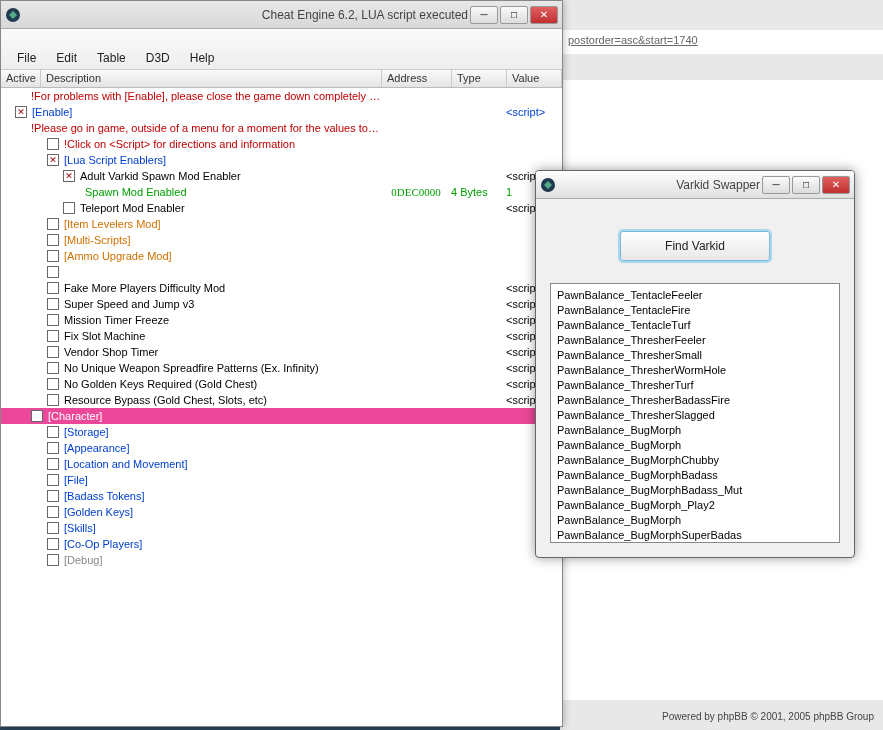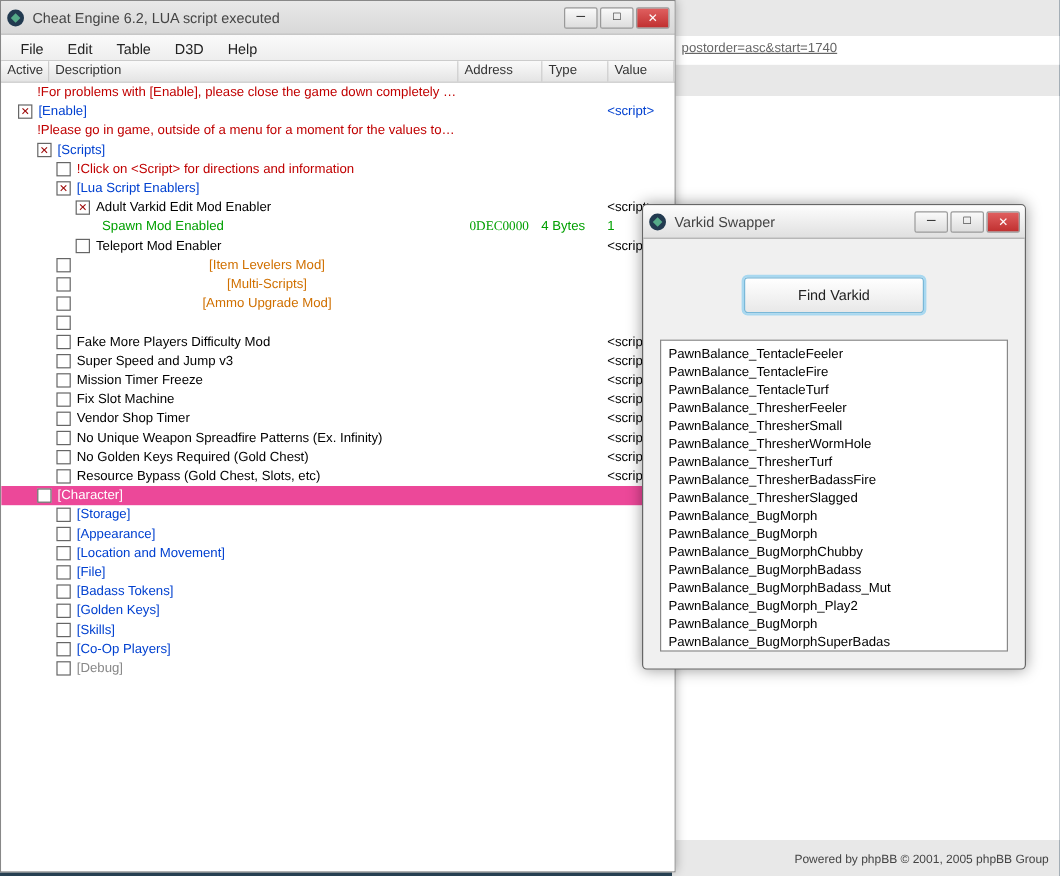--- a/index.html
+++ b/index.html
@@ -11,45 +11,45 @@
 .bg-bookmarks { position: absolute; top: 54px; left: 0; right: 0; height: 26px; background: linear-gradient(to bottom, #0a3a5a, #052030); display: flex; gap: 14px; padding: 5px 10px; }
 .bg-bookmarks .bm { color: #9cc; font-size: 11px; display: flex; align-items: center; gap: 4px; }
 .bg-bookmarks .folder { width: 12px; height: 10px; background: #e8b040; border-radius: 1px; }
 .bg-content { position: absolute; top: 80px; left: 0; right: 0; bottom: 30px; background: #fff; padding: 20px; color: #333; }
 .bg-footer { position: absolute; bottom: 0; left: 0; right: 1px; padding: 8px; color: #444; font-size: 10px; text-align: right; }
 
 
 .ce-window { position: absolute; top: 0; left: 0; width: 563px; height: 727px; background: #fff; border: 1px solid #888; box-shadow: 0 0 8px rgba(0,0,0,0.3); display: flex; flex-direction: column; }
 .titlebar { height: 28px; background: linear-gradient(to bottom, #e8e8e8, #d8d8d8); display: flex; align-items: center; padding: 0 4px; border-bottom: 1px solid #aaa; }
 .title-icon { width: 16px; height: 16px; margin-right: 6px; }
-.title-text { flex: 1; color: #444; font-size: 12px; }
+.title-text { flex: 1; color: #444; font-size: 12px; text-align: right; }
 .win-btns { display: flex; gap: 0; }
 .win-btn { width: 28px; height: 18px; background: linear-gradient(to bottom, #fafafa, #ddd); border: 1px solid #999; border-radius: 2px; margin-left: 2px; display: flex; align-items: center; justify-content: center; font-size: 10px; cursor: pointer; }
 .win-btn.close { background: linear-gradient(to bottom, #e06060, #c03030); color: #fff; }
 
-.menubar { height: 22px; background: linear-gradient(to bottom, #fafafa, #eee); display: flex; padding: 3px 6px; border-bottom: 1px solid #ccc; }
+.menubar { height: 22px; background: linear-gradient(to bottom, #fafafa, #eee); display: flex; padding: 20px 6px; border-bottom: 1px solid #ccc; }
 .menu-item { padding: 2px 10px; color: #222; cursor: pointer; }
 
 .columns { height: 18px; background: linear-gradient(to bottom, #fafafa, #e4e4e4); display: flex; border-bottom: 1px solid #bbb; font-size: 11px; color: #333; }
 .columns .col { padding: 2px 5px; border-right: 1px solid #ccc; }
 
 .tree { flex: 1; overflow: auto; background: #fff; }
 .row { display: flex; align-items: center; height: 16px; font-size: 11px; padding-right: 6px; }
 .row.selected { background: #ec4899; color: #fff; }
 .cb { width: 12px; height: 12px; border: 1px solid #666; background: #fff; margin-right: 5px; flex-shrink: 0; display: flex; align-items: center; justify-content: center; font-size: 9px; color: #900; }
 .cb.checked::after { content: '✕'; }
 .desc { flex: 1; overflow: hidden; white-space: nowrap; text-overflow: ellipsis; }
 .addr { width: 70px; text-align: center; font-family: Liberation Serif, serif; }
 .type { width: 55px; text-align: left; }
 .val { width: 50px; text-align: left; }
 
 .c-red { color: #c00000; }
 .c-blue { color: #0040d0; }
 .c-green { color: #00a000; }
-.c-orange { color: #d07000; text-align: center; }
+.c-orange { color: #d07000; }
 .c-gray { color: #888; }
 .c-black { color: #000; }
 
 
 .varkid-window { position: absolute; top: 170px; left: 535px; width: 320px; background: #f0f0f0; border: 1px solid #666; box-shadow: 0 0 12px rgba(0,0,0,0.4); border-radius: 4px; overflow: hidden; }
 .varkid-title { height: 28px; background: linear-gradient(to bottom, #fdfdfd, #e0e0e0); display: flex; align-items: center; padding: 0 4px; border-bottom: 1px solid #aaa; }
 .varkid-body { padding: 14px; }
 .find-btn { display: block; margin: 18px auto 22px; width: 150px; height: 30px; background: linear-gradient(to bottom, #fff, #e8e8e8); border: 1px solid #7ab8d8; border-radius: 3px; outline: 2px solid #a8d8f0; cursor: pointer; font-size: 12px; color: #222; }
 .listbox { background: #fff; border: 1px solid #888; padding: 4px 6px; font-size: 11px; line-height: 15px; color: #000; height: 260px; overflow: hidden; }
 .listbox div { white-space: nowrap; }
@@ -112,47 +112,39 @@
         <span class="val c-blue">&lt;script&gt;</span>
       </div>
       <div class="row">
         <span style="width: 30px; flex-shrink: 0;"></span>
         <span class="desc c-red">!Please go in game, outside of a menu for a moment for the values to update</span>
         <span class="addr c-red"></span>
         <span class="type c-red"></span>
         <span class="val c-red"></span>
       </div>
       <div class="row">
-        <span style="width: 30px; flex-shrink: 0;"></span>
-        <span class="cb checked"></span>
-        <span class="desc c-blue">[Scripts]</span>
-        <span class="addr c-blue"></span>
-        <span class="type c-blue"></span>
-        <span class="val c-blue"></span>
-      </div>
-      <div class="row">
         <span style="width: 46px; flex-shrink: 0;"></span>
         <span class="cb"></span>
         <span class="desc c-red">!Click on &lt;Script&gt; for directions and information</span>
         <span class="addr c-red"></span>
         <span class="type c-red"></span>
         <span class="val c-red"></span>
       </div>
       <div class="row">
         <span style="width: 46px; flex-shrink: 0;"></span>
         <span class="cb checked"></span>
         <span class="desc c-blue">[Lua Script Enablers]</span>
         <span class="addr c-blue"></span>
         <span class="type c-blue"></span>
         <span class="val c-blue"></span>
       </div>
       <div class="row">
         <span style="width: 62px; flex-shrink: 0;"></span>
         <span class="cb checked"></span>
-        <span class="desc c-black">Adult Varkid Edit Mod Enabler</span>
+        <span class="desc c-black">Adult Varkid Spawn Mod Enabler</span>
         <span class="addr c-black"></span>
         <span class="type c-black"></span>
         <span class="val c-black">&lt;script&gt;</span>
       </div>
       <div class="row">
         <span style="width: 84px; flex-shrink: 0;"></span>
         <span class="desc c-green">Spawn Mod Enabled</span>
         <span class="addr c-green">0DEC0000</span>
         <span class="type c-green">4 Bytes</span>
         <span class="val c-green">1</span>

